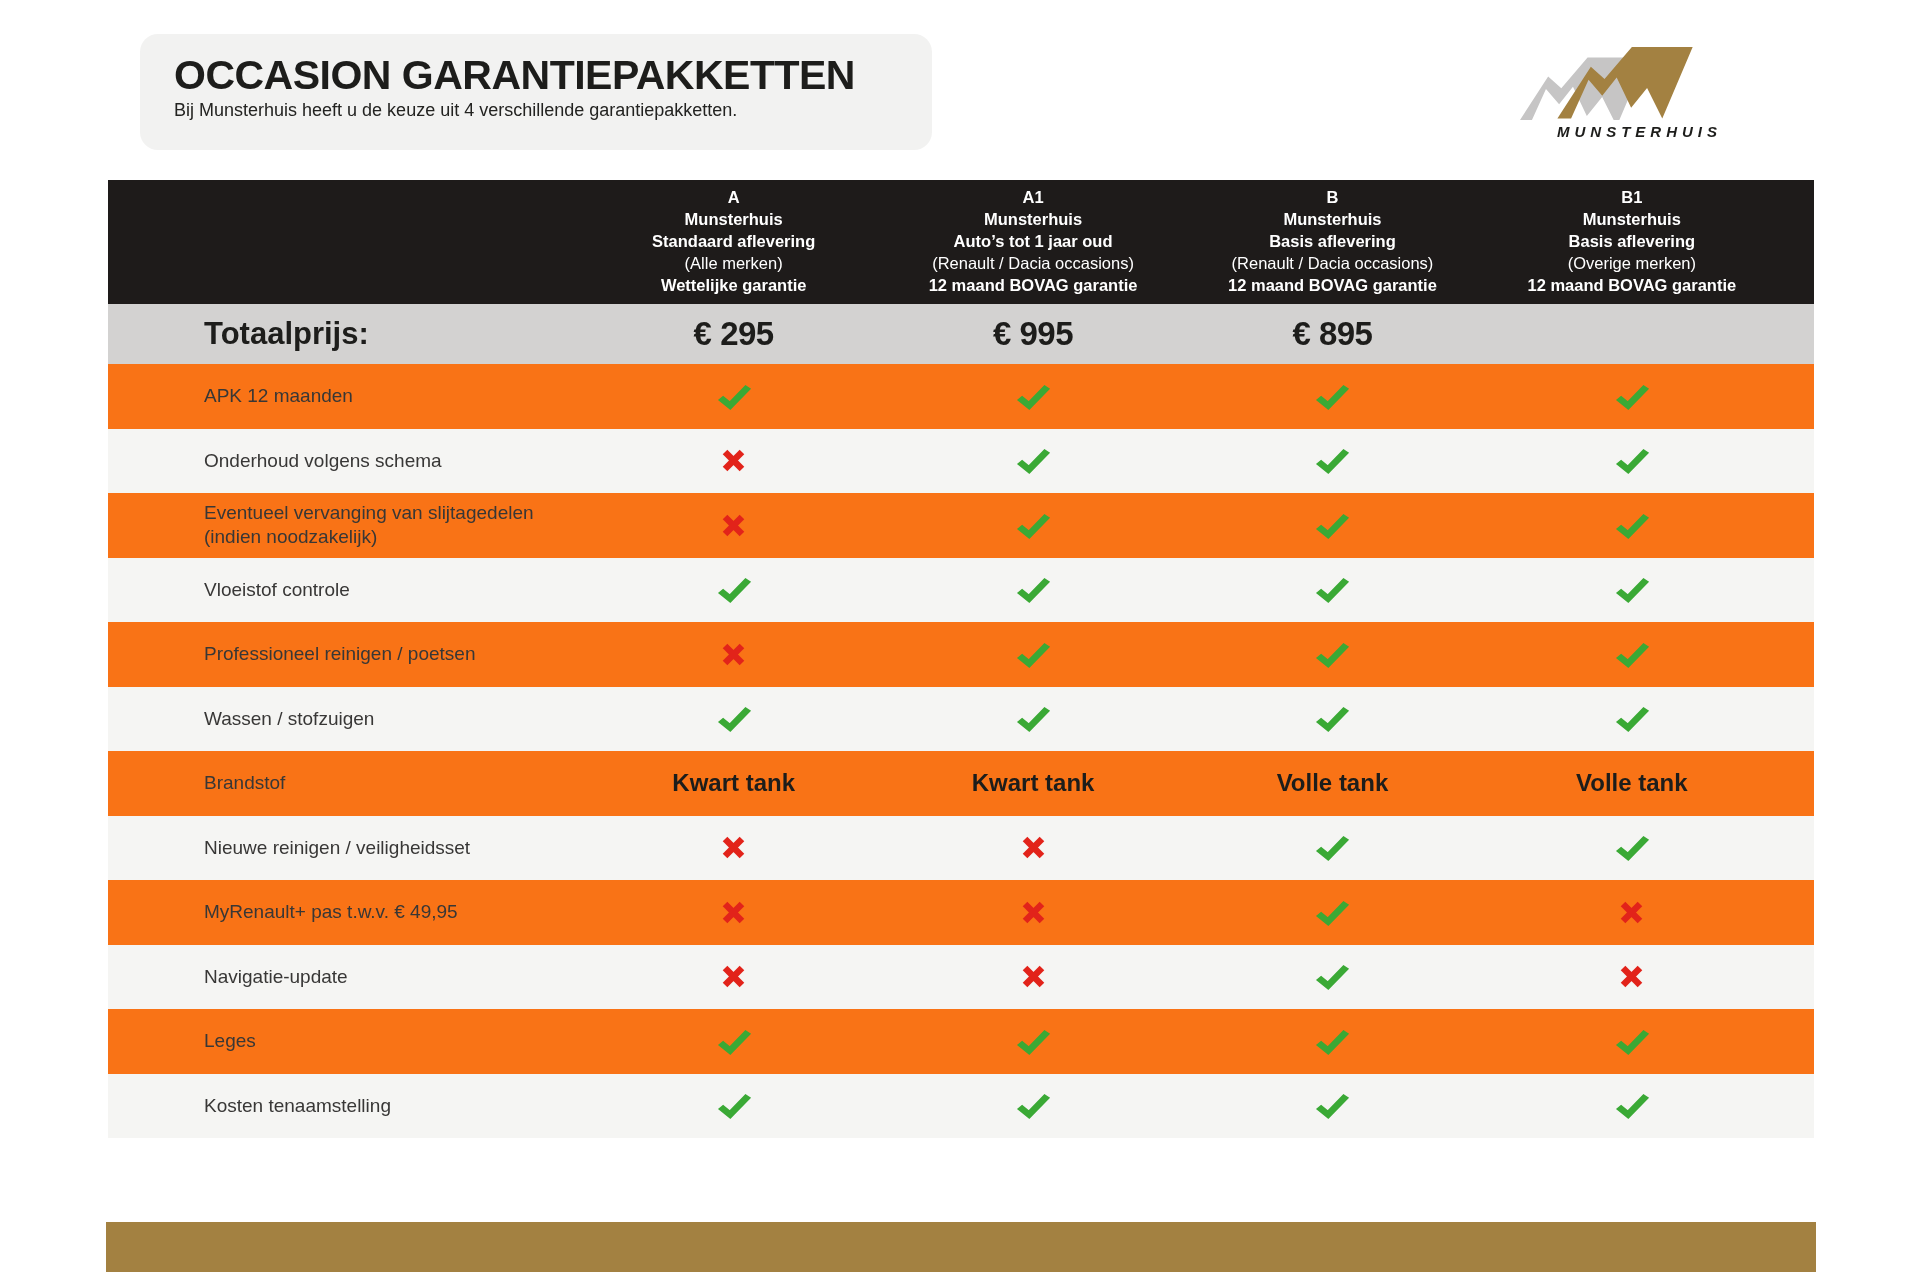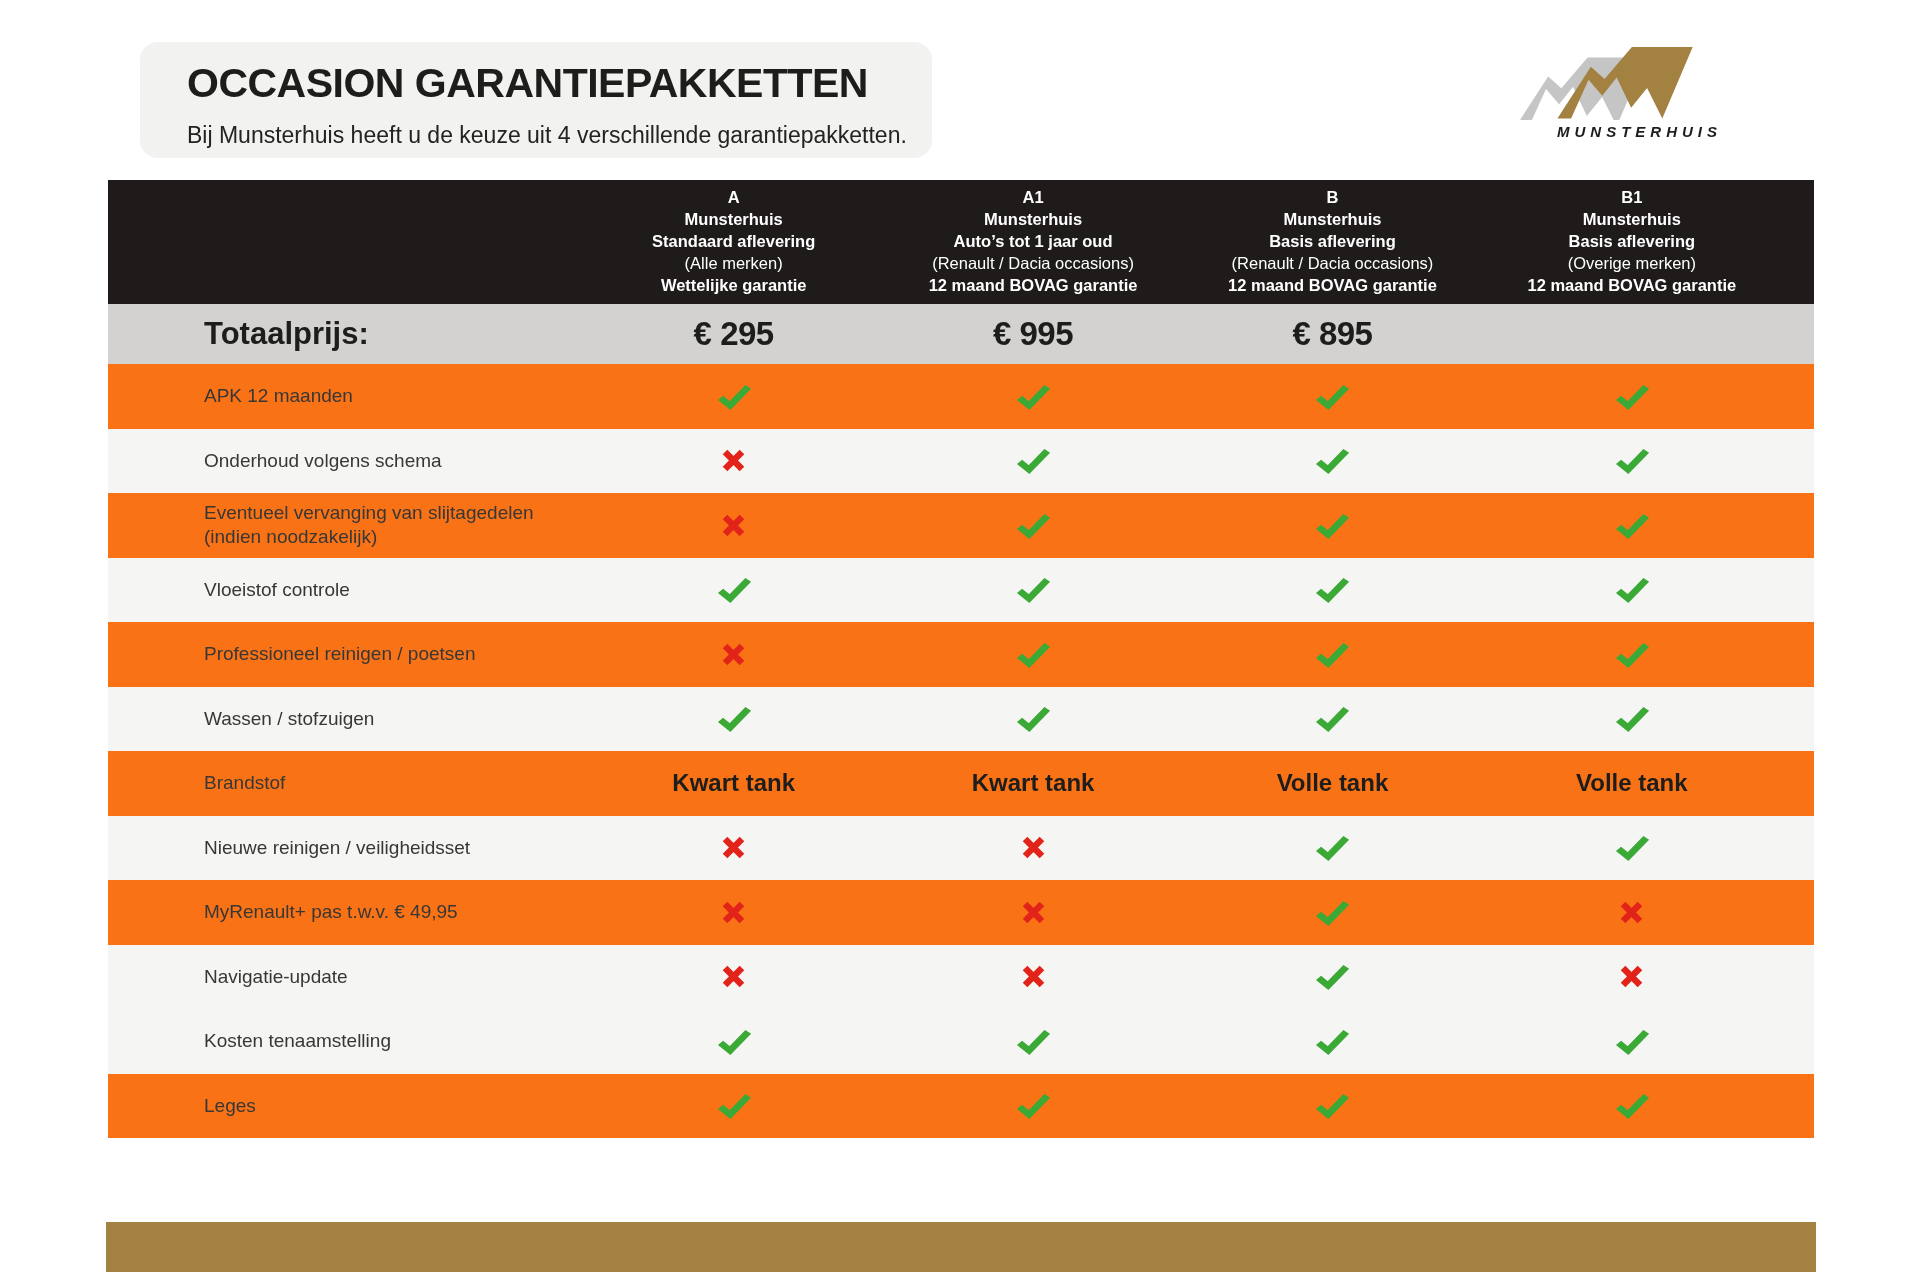--- a/index.html
+++ b/index.html
@@ -10,28 +10,28 @@
   *{margin:0;padding:0;box-sizing:border-box;}
   html,body{width:1920px;height:1280px;}
   body{
     font-family:"Liberation Sans","DejaVu Sans",sans-serif;
     background:#ffffff; position:relative; overflow:hidden;
   }
   .page{position:absolute;inset:0;}
 
   
   .header-box{
-    position:absolute; left:140px; top:42px; width:792px; height:116px;
-    background:var(--box-bg); border-radius:18px; padding:20px 0 0 47px;
+    position:absolute; left:140px; top:34px; width:792px; height:116px;
+    background:var(--box-bg); border-radius:18px; padding:20px 0 0 34px;
   }
   .header-box h1{
     font-size:41px; font-weight:800; color:var(--ink); letter-spacing:-.5px; line-height:1.05;
   }
   .header-box p{
-    font-size:23px; color:#232321; margin-top:17px;
+    font-size:18px; color:#232321; margin-top:3px;
   }
 
   
   .logo{position:absolute; left:1478px; top:44px; width:250px; height:96px;}
   .logo svg{display:block; width:250px; height:76px; overflow:hidden;}
   .logo-text{
     position:absolute; right:6px; bottom:0;
     font-style:italic; font-weight:bold; font-size:15px; letter-spacing:5px;
     color:#1d1d1b; white-space:nowrap;
   }
@@ -365,48 +365,48 @@
             <svg class="icon-check" viewBox="0 0 24 24" preserveAspectRatio="none">
               <path d="M3.5 13 L9.5 19 L21 4.5"></path>
             </svg>
           </div>
           <div class="col-data">
             <svg class="icon-cross" viewBox="0 0 24 24">
               <path d="M5 5 L19 19 M19 5 L5 19"></path>
             </svg>
           </div>
         </div>
+        <div class="trow flexrow">
+          <div class="col-label">
+            <div class="row-label">Leges</div>
+          </div>
+          <div class="col-data">
+            <svg class="icon-check" viewBox="0 0 24 24" preserveAspectRatio="none">
+              <path d="M3.5 13 L9.5 19 L21 4.5"></path>
+            </svg>
+          </div>
+          <div class="col-data">
+            <svg class="icon-check" viewBox="0 0 24 24" preserveAspectRatio="none">
+              <path d="M3.5 13 L9.5 19 L21 4.5"></path>
+            </svg>
+          </div>
+          <div class="col-data">
+            <svg class="icon-check" viewBox="0 0 24 24" preserveAspectRatio="none">
+              <path d="M3.5 13 L9.5 19 L21 4.5"></path>
+            </svg>
+          </div>
+          <div class="col-data">
+            <svg class="icon-check" viewBox="0 0 24 24" preserveAspectRatio="none">
+              <path d="M3.5 13 L9.5 19 L21 4.5"></path>
+            </svg>
+          </div>
+        </div>
         <div class="trow flexrow alt">
           <div class="col-label">
             <div class="row-label">Kosten tenaamstelling</div>
-          </div>
-          <div class="col-data">
-            <svg class="icon-check" viewBox="0 0 24 24" preserveAspectRatio="none">
-              <path d="M3.5 13 L9.5 19 L21 4.5"></path>
-            </svg>
-          </div>
-          <div class="col-data">
-            <svg class="icon-check" viewBox="0 0 24 24" preserveAspectRatio="none">
-              <path d="M3.5 13 L9.5 19 L21 4.5"></path>
-            </svg>
-          </div>
-          <div class="col-data">
-            <svg class="icon-check" viewBox="0 0 24 24" preserveAspectRatio="none">
-              <path d="M3.5 13 L9.5 19 L21 4.5"></path>
-            </svg>
-          </div>
-          <div class="col-data">
-            <svg class="icon-check" viewBox="0 0 24 24" preserveAspectRatio="none">
-              <path d="M3.5 13 L9.5 19 L21 4.5"></path>
-            </svg>
-          </div>
-        </div>
-        <div class="trow flexrow">
-          <div class="col-label">
-            <div class="row-label">Leges</div>
           </div>
           <div class="col-data">
             <svg class="icon-check" viewBox="0 0 24 24" preserveAspectRatio="none">
               <path d="M3.5 13 L9.5 19 L21 4.5"></path>
             </svg>
           </div>
           <div class="col-data">
             <svg class="icon-check" viewBox="0 0 24 24" preserveAspectRatio="none">
               <path d="M3.5 13 L9.5 19 L21 4.5"></path>
             </svg>

